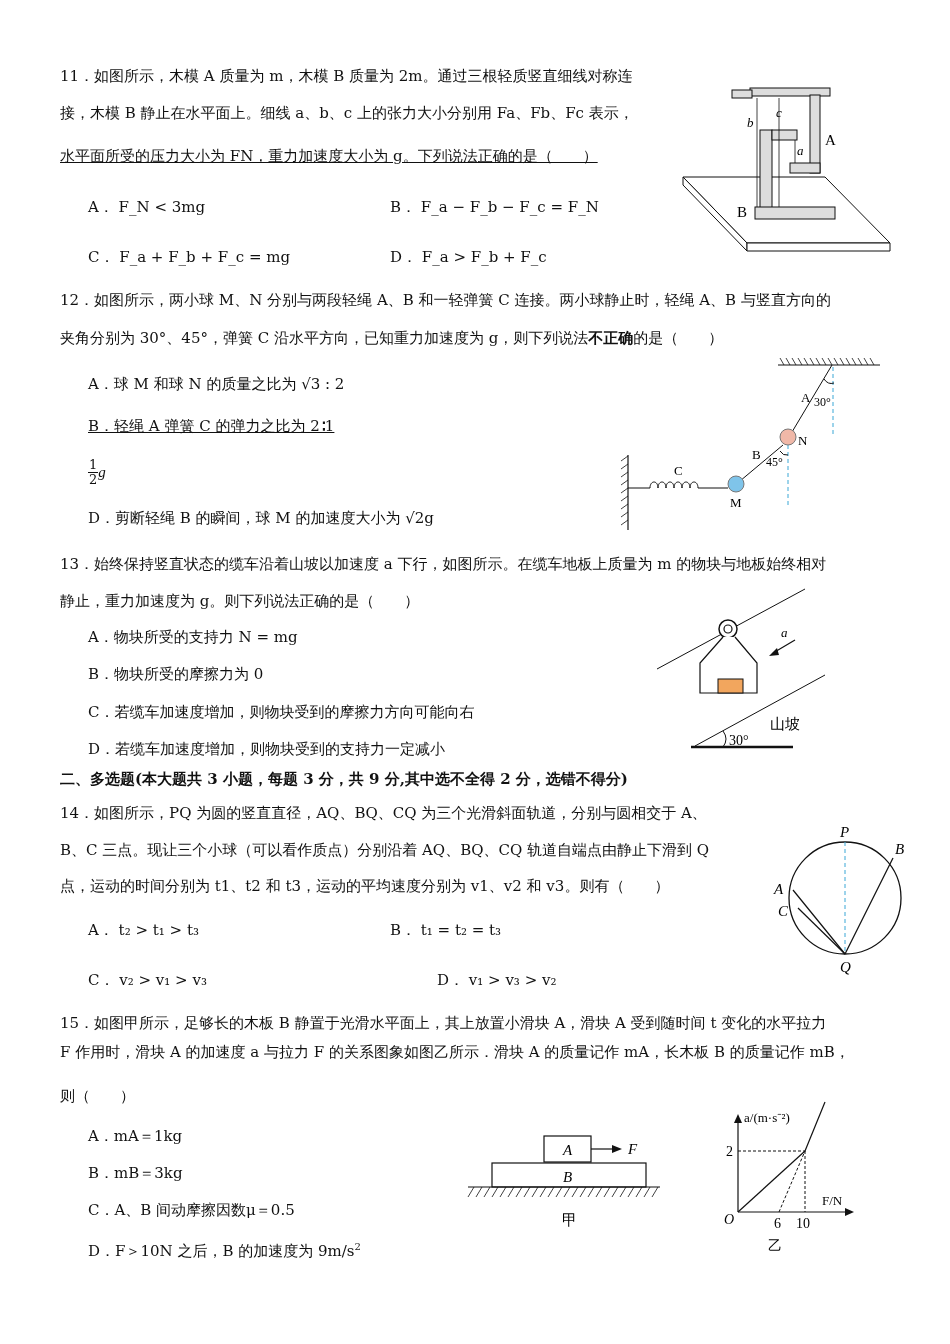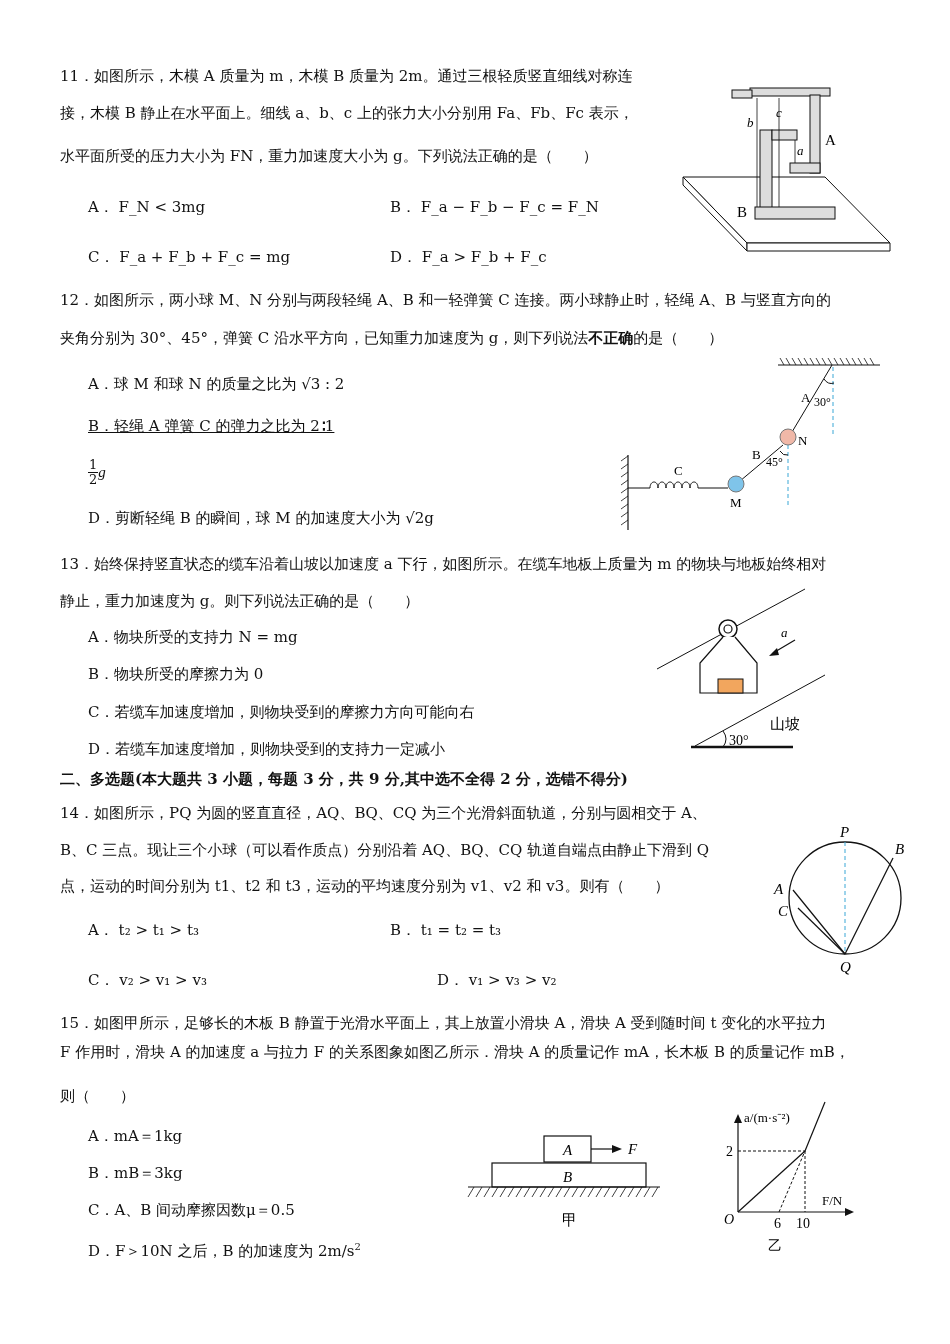--- a/index.html
+++ b/index.html
@@ -13,21 +13,21 @@
   .fig { position: absolute; }
   .frac { display: inline-block; vertical-align: middle; text-align: center; font-size: 13px; line-height: 14px; }
   .frac span { display: block; }
   .frac .num { border-bottom: 1px solid #111; padding: 0 1px; }
 </style>
 </head>
 <body>
 
 <div class="line" style="top:66px;text-align:center;">11．如图所示，木模 A 质量为 m，木模 B 质量为 2m。通过三根轻质竖直细线对称连</div>
 <div class="line" style="top:103px;">接，木模 B 静止在水平面上。细线 a、b、c 上的张力大小分别用 Fa、Fb、Fc 表示，</div>
-<div class="line" style="top:146px;">水平面所受的压力大小为 FN，重力加速度大小为 g。下列说法正确的是（　　）</div>
+<div class="line" style="top:146px;text-decoration:underline;">水平面所受的压力大小为 FN，重力加速度大小为 g。下列说法正确的是（　　）</div>
 <div class="opt" style="left:88px; top:197px;">A．  F_N &lt; 3mg</div>
 <div class="opt" style="left:390px; top:197px;">B．  F_a − F_b − F_c = F_N</div>
 <div class="opt" style="left:88px; top:247px;">C．  F_a + F_b + F_c = mg</div>
 <div class="opt" style="left:390px; top:247px;">D．  F_a &gt; F_b + F_c</div>
 
 <svg class="fig" style="left:675px; top:75px;" width="225" height="185" viewBox="0 0 225 185">
 
   <polygon points="8,102 150,102 215,168 72,168" fill="#fff" stroke="#111" stroke-width="1"></polygon>
   <polygon points="8,102 8,110 72,176 72,168" fill="#fff" stroke="#111" stroke-width="1"></polygon>
   <polygon points="72,168 215,168 215,176 72,176" fill="#fff" stroke="#111" stroke-width="1"></polygon>
@@ -163,21 +163,21 @@
   <text x="18" y="106" font-size="15" font-style="italic" font-family="Liberation Serif, serif">C</text>
   <text x="80" y="162" font-size="15" font-style="italic" font-family="Liberation Serif, serif">Q</text>
 </svg>
 
 <div class="line" style="top:1013px;">15．如图甲所示，足够长的木板 B 静置于光滑水平面上，其上放置小滑块 A，滑块 A 受到随时间 t 变化的水平拉力</div>
 <div class="line" style="top:1042px;">F 作用时，滑块 A 的加速度 a 与拉力 F 的关系图象如图乙所示．滑块 A 的质量记作 mA，长木板 B 的质量记作 mB，</div>
 <div class="line" style="top:1086px;">则（　　）</div>
 <div class="opt" style="left:88px; top:1126px;">A．mA＝1kg</div>
 <div class="opt" style="left:88px; top:1163px;">B．mB＝3kg</div>
 <div class="opt" style="left:88px; top:1200px;">C．A、B 间动摩擦因数μ＝0.5</div>
-<div class="opt" style="left:88px; top:1237px;"><span>D．F＞10N 之后，B 的加速度为 2m/s</span><sup>2</sup></div>
+<div class="opt" style="left:88px; top:1237px;"><span>D．F＞10N 之后，B 的加速度为 9m/s</span><sup>2</sup></div>
 
 <svg class="fig" style="left:460px; top:1125px;" width="200" height="110" viewBox="0 0 200 110">
   <rect x="84" y="11" width="47" height="26" fill="#fff" stroke="#111" stroke-width="1.2"></rect>
   <rect x="32" y="38" width="154" height="24" fill="#fff" stroke="#111" stroke-width="1.2"></rect>
   <line x1="131" y1="24" x2="155" y2="24" stroke="#111" stroke-width="1.2"></line>
   <polygon points="162,24 152,20 152,28" fill="#111"></polygon>
   <line x1="8" y1="62" x2="200" y2="62" stroke="#111" stroke-width="1.2"></line>
   <g stroke="#111" stroke-width="0.8">
     <line x1="8" y1="72" x2="14" y2="62"></line>
       <line x1="16" y1="72" x2="22" y2="62"></line>

